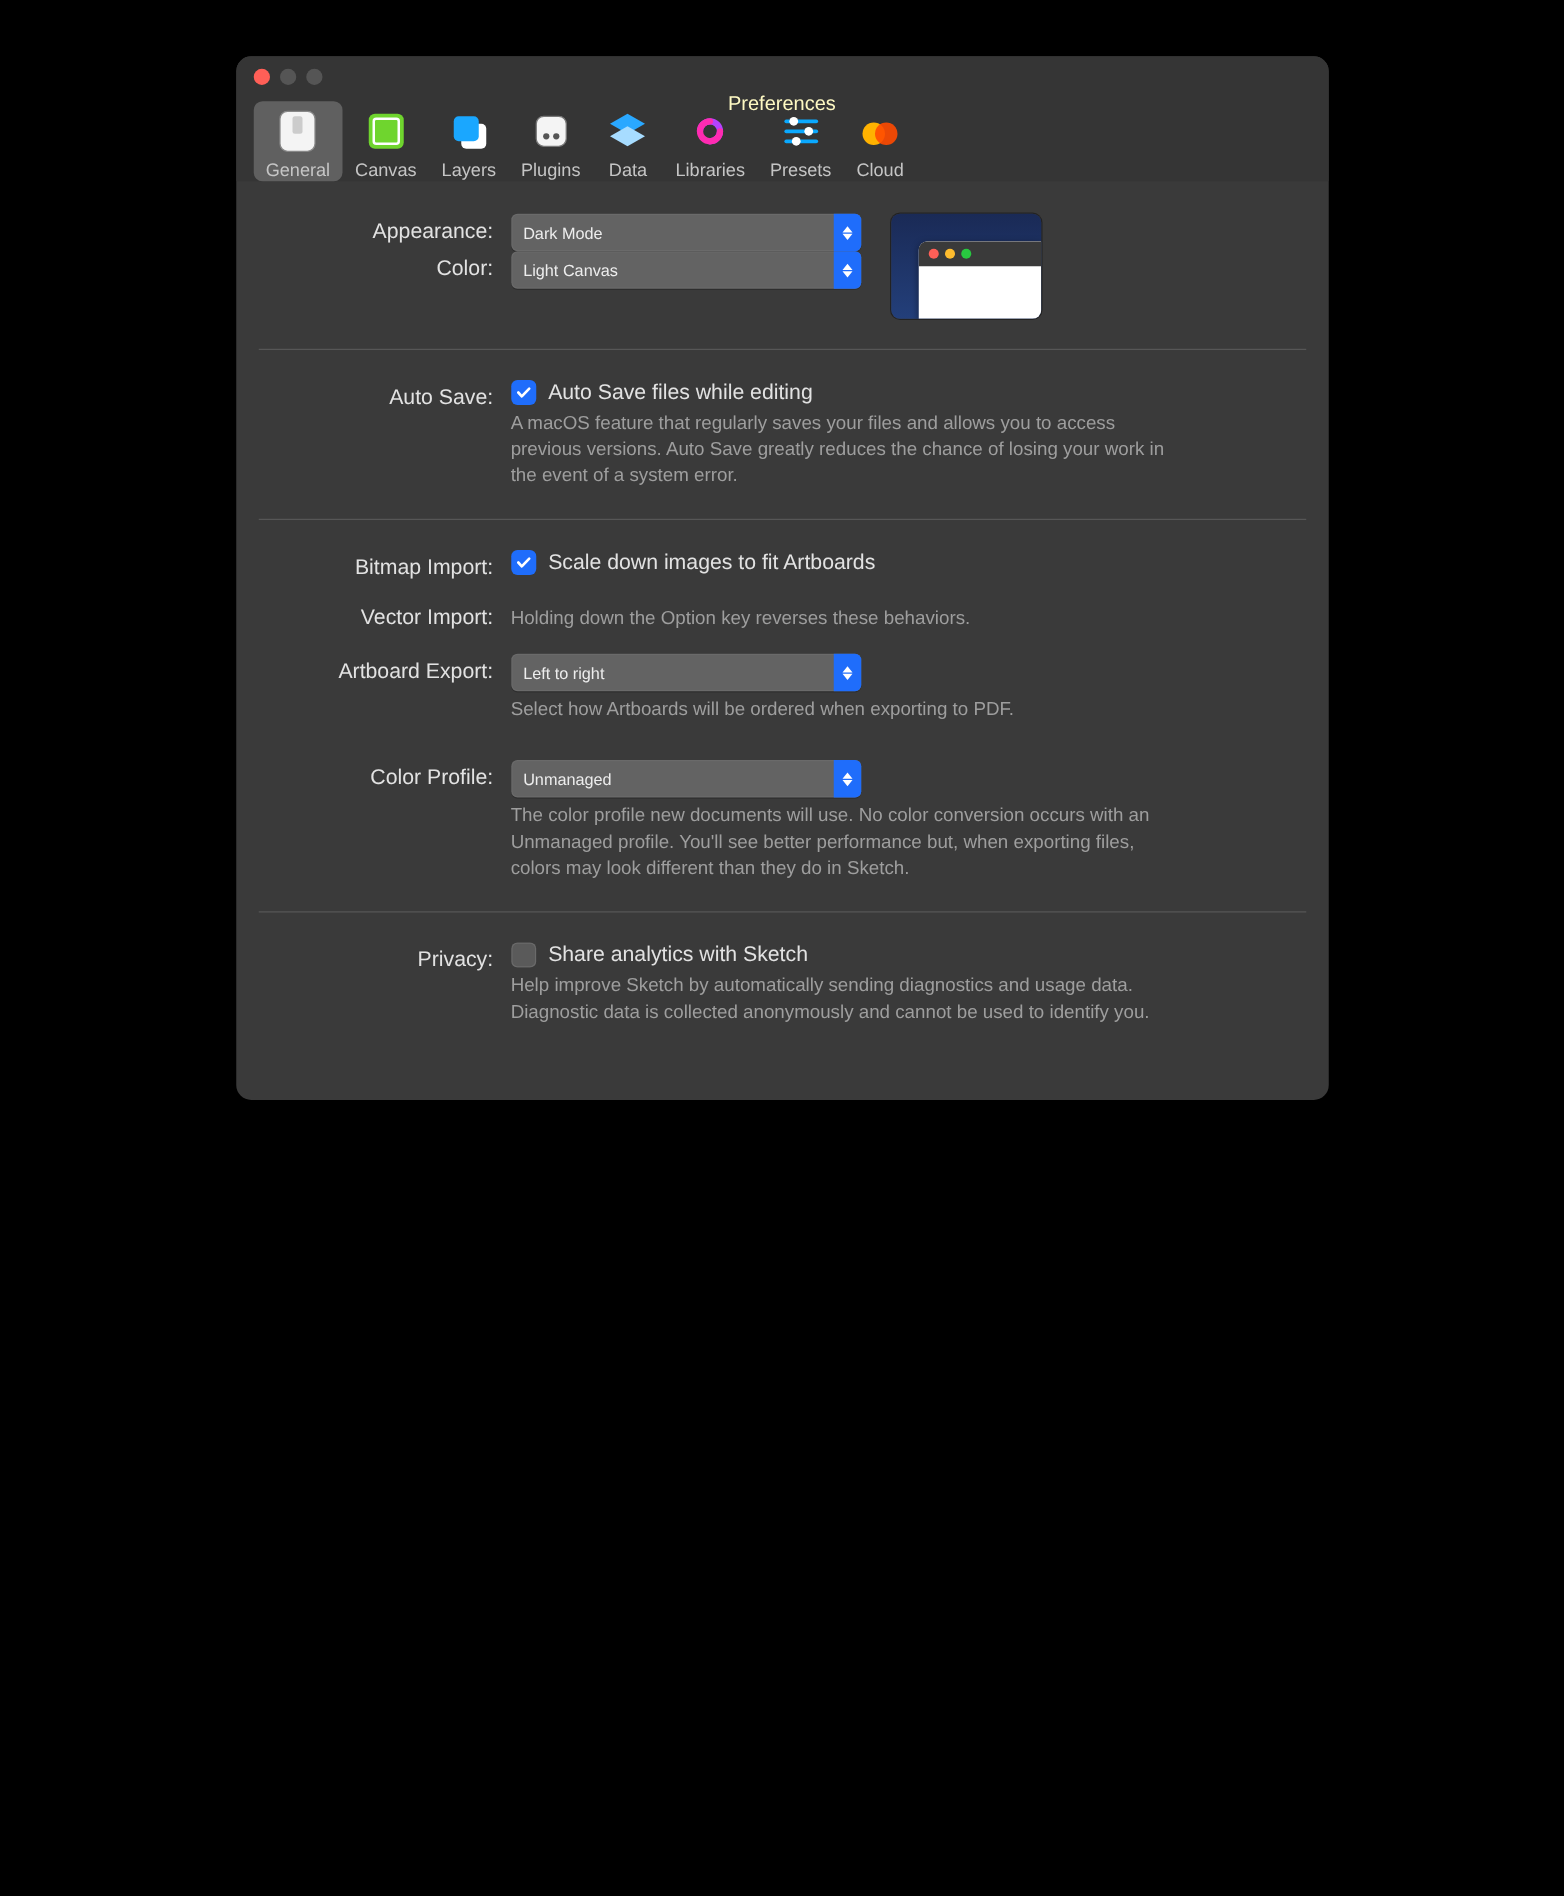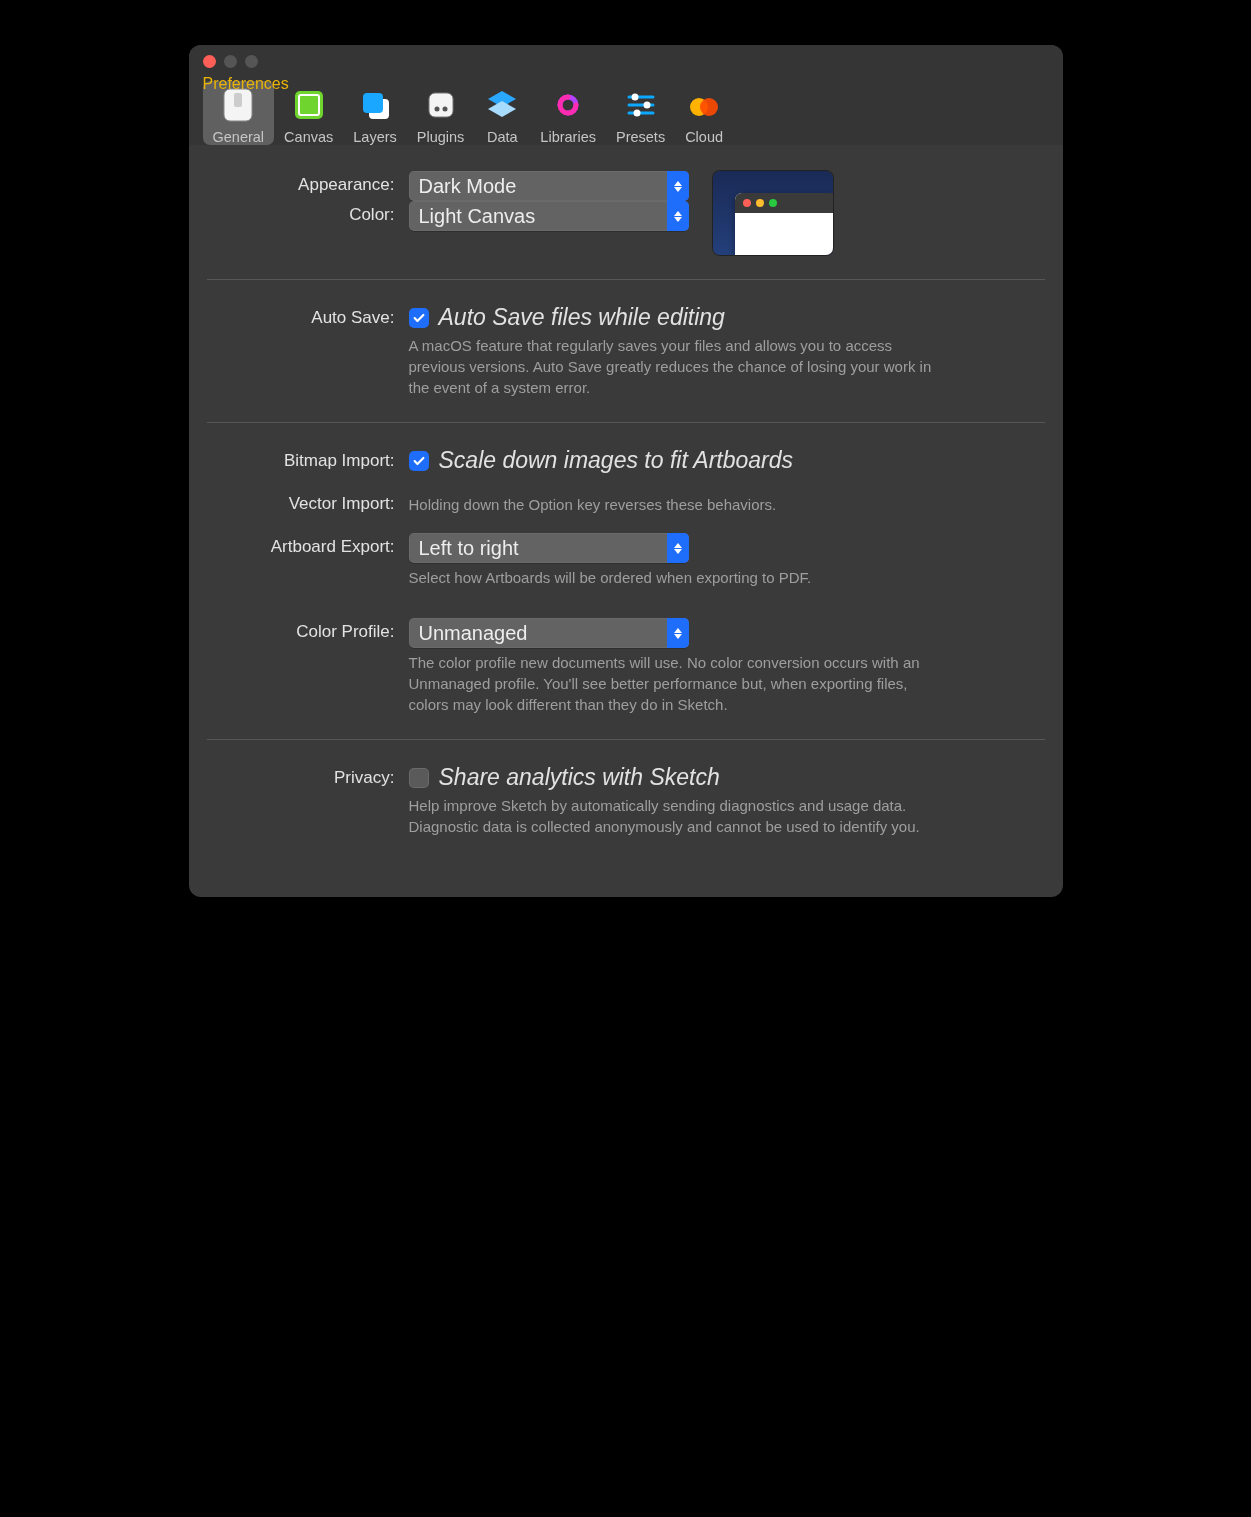--- a/index.html
+++ b/index.html
@@ -43,21 +43,21 @@
   }
   .traffic{
     display:flex;
     gap:8px;
     position:absolute;left:0;top:0;
   }
   .tl{width:13px;height:13px;border-radius:50%;}
   .tl.red{background:#ff5f57;}
   .tl.dim{background:#555;}
   .wtitle{
-    flex:1;color:#eab308;font-size:16px;font-weight:500;margin-top:37px;
+    flex:1;text-align:center;color:#fef9c3;font-size:16px;font-weight:500;margin-top:37px;
   }
 
   
   .toolbar{
     display:flex;
     padding:6px 0 0;
   }
   .tab{
     display:flex;flex-direction:column;align-items:center;
     padding:6px 10px 0;
@@ -109,21 +109,21 @@
   
   .select{
     display:flex;align-items:center;
     background:var(--select-bg);
     border-radius:5px;
     height:30px;
     width:280px;
     padding-left:10px;
     position:relative;
     color:#ededed;
-    font-size:20px;
+    font-size:13px;
     box-shadow:inset 0 0 0 1px rgba(255,255,255,.05),0 1px 0 rgba(0,0,0,.2);
   }
   .select .arrows{
     width:22px;height:100%;
     background:#1f6dfb;
     border-radius:0 5px 5px 0;
     margin-left:auto;
     display:flex;flex-direction:column;align-items:center;justify-content:center;
     gap:1px;
   }
@@ -132,22 +132,22 @@
     content:"";
     width:0;height:0;
     border-left:4px solid transparent;
     border-right:4px solid transparent;
   }
   .select .arrows::before{border-bottom:5px solid #fff;}
   .select .arrows::after{border-top:5px solid #fff;}
 
   
   .checkbox{
-    display:flex;align-items:center;gap:10px;
-    font-size:23px;color:#e2e2e2;font-style:italic;
+    display:flex;align-items:flex-end;gap:10px;
+    font-size:17px;color:#e2e2e2;
   }
   .cb{
     width:20px;height:20px;border-radius:5px;
     display:flex;align-items:center;justify-content:center;
     flex-shrink:0;
   }
   .cb.checked{background:#1f6dfb;color:#fff;}
   .cb.unchecked{background:#5a5a5a;box-shadow:inset 0 0 0 1px rgba(255,255,255,.1);}
   .cb svg{width:14px;height:14px;}
 

